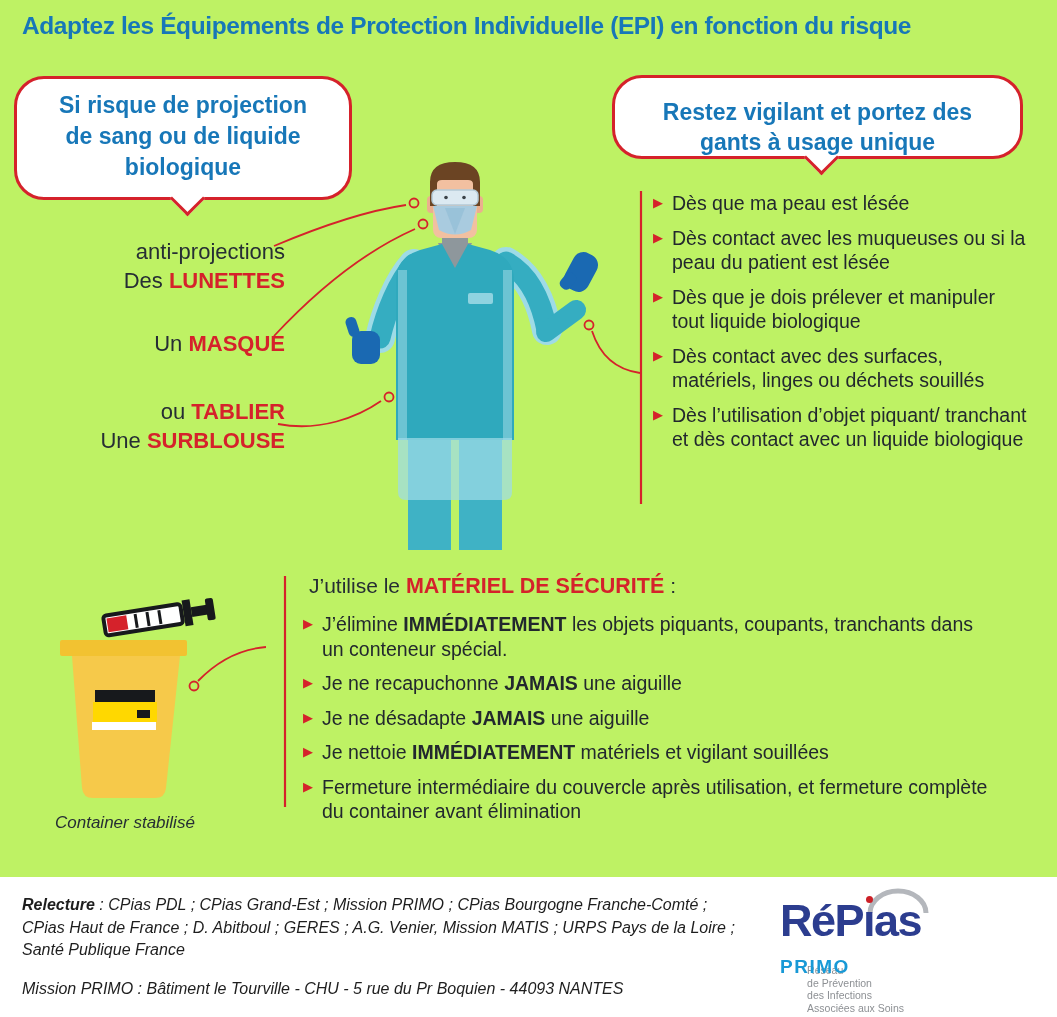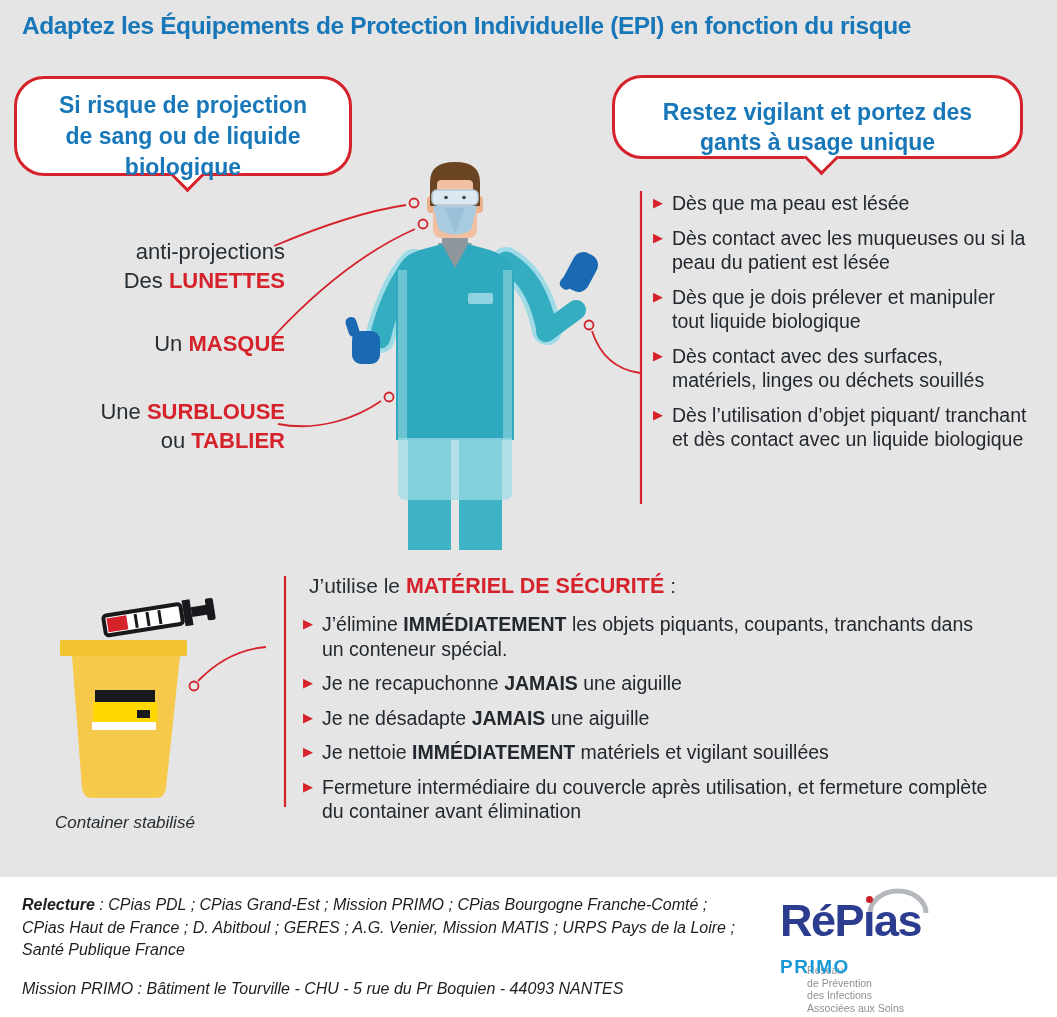--- a/index.html
+++ b/index.html
@@ -1,27 +1,27 @@
 <!DOCTYPE html>
 <html><head>
 <meta charset="utf-8">
 <style>
   html,body{margin:0;padding:0;}
   body{font-family:"Liberation Sans","DejaVu Sans",sans-serif;}
-  .canvas{position:relative;width:1057px;height:1017px;background:#e5e5e5;overflow:hidden;}
+  .canvas{position:relative;width:1057px;height:1017px;background:#bef264;overflow:hidden;}
 
   
   .page-title{position:absolute;left:22px;top:12px;width:1010px;margin:0;
     font-size:24.5px;font-weight:bold;letter-spacing:-0.4px;color:#1777b8;}
 
   
   .bubble{position:absolute;background:#fff;border:3.5px solid #d5222b;border-radius:30px;
     color:#1777b8;font-weight:bold;text-align:center;box-sizing:border-box;}
   .bubble .btxt{position:relative;z-index:2;}
-  .bubble-left{left:14px;top:76px;width:338px;height:100px;padding-top:11px;font-size:23px;line-height:31px;}
+  .bubble-left{left:14px;top:76px;width:338px;height:124px;padding-top:11px;font-size:23px;line-height:31px;}
   .bubble-right{left:612px;top:75px;width:411px;height:84px;padding-top:19px;font-size:23px;line-height:30px;}
   .tail{position:absolute;width:22px;height:22px;background:#fff;
     border:3.5px solid #d5222b;border-top:none;border-left:none;transform:rotate(45deg);z-index:1;}
   .bubble-left .tail{left:158px;bottom:-14px;}
   .bubble-right .tail{left:194px;bottom:-14px;}
 
   
   .ppe-label{position:absolute;right:772px;text-align:right;font-size:22px;line-height:29px;color:#262e34;white-space:nowrap;}
   .ppe-lunettes{top:237px;}
   .ppe-masque{top:329px;}
@@ -152,22 +152,22 @@
   </svg>
 
   <div class="ppe-label ppe-lunettes">
       <div class="cline"><span>anti-projections</span></div>
       <div class="cline"><span>Des </span><span class="seg-red">LUNETTES</span></div>
     </div>
   <div class="ppe-label ppe-masque">
       <div class="cline"><span>Un </span><span class="seg-red">MASQUE</span></div>
     </div>
   <div class="ppe-label ppe-surblouse">
+      <div class="cline"><span>ou </span><span class="seg-red">TABLIER</span></div>
       <div class="cline"><span>Une </span><span class="seg-red">SURBLOUSE</span></div>
-      <div class="cline"><span>ou </span><span class="seg-red">TABLIER</span></div>
     </div>
 
   <ul class="blist gloves-list">
       <li>
         <span class="tri">▶</span>
         <span><span>Dès que ma peau est lésée</span></span>
       </li>
       <li>
         <span class="tri">▶</span>
         <span><span>Dès contact avec les muqueuses ou si la peau du patient est lésée</span></span>

